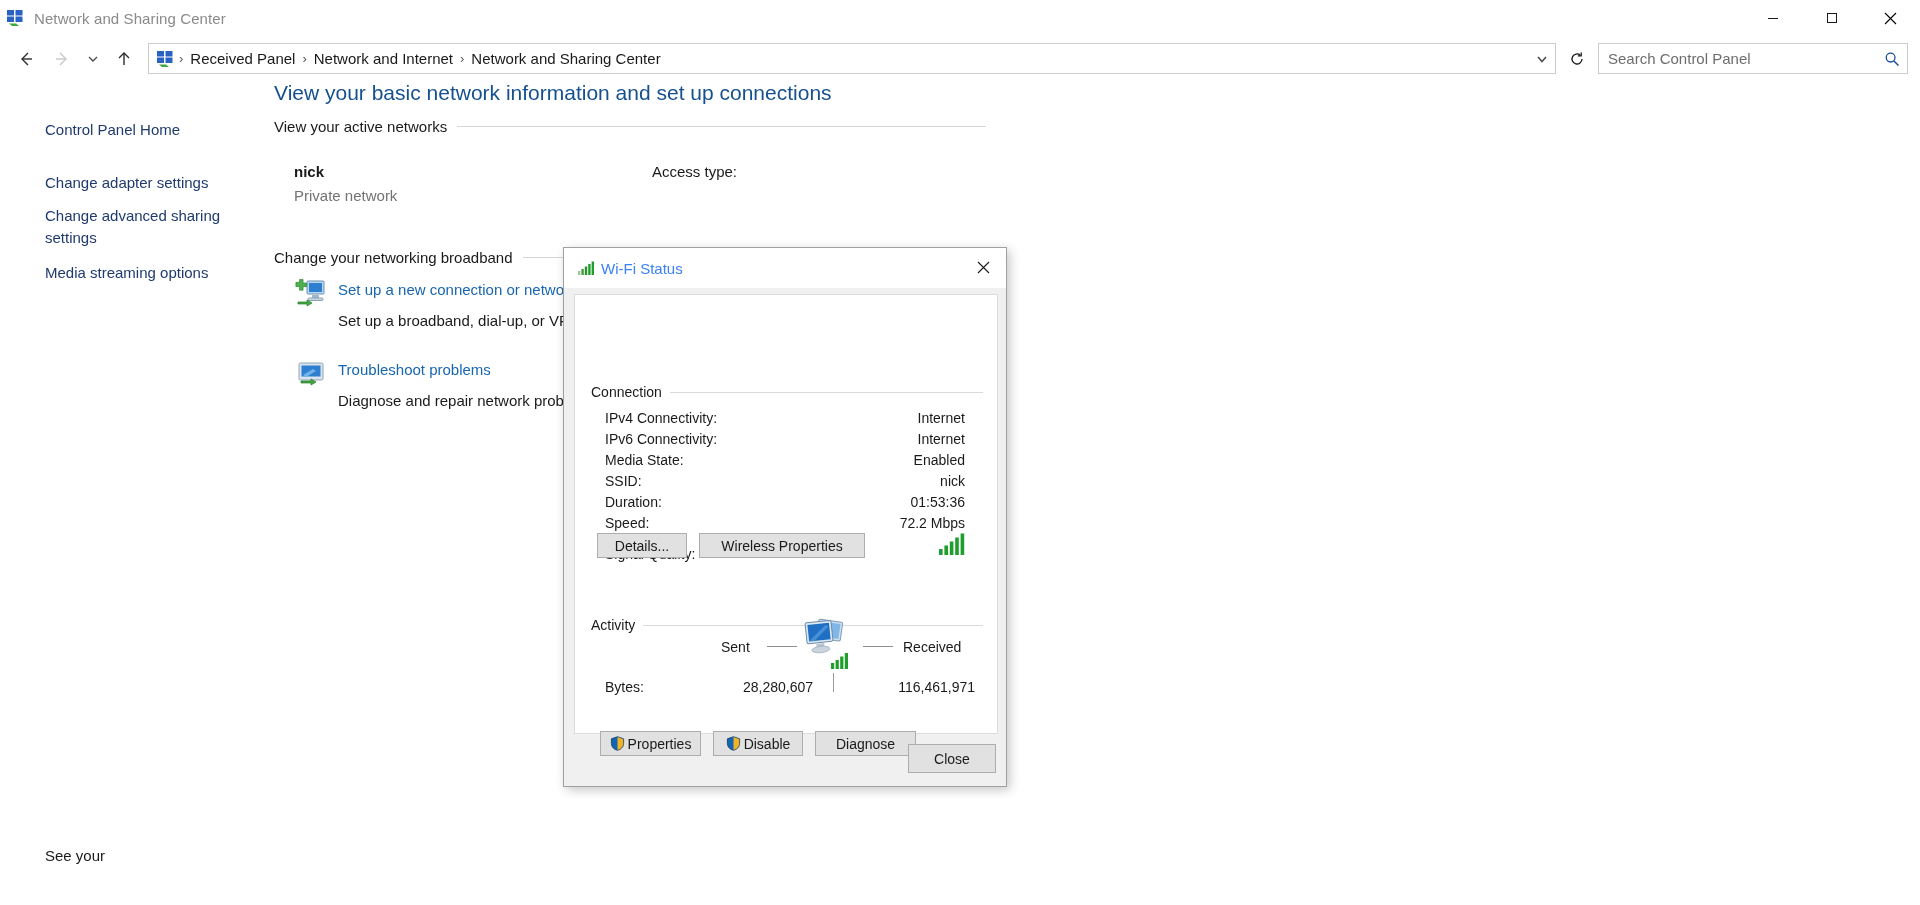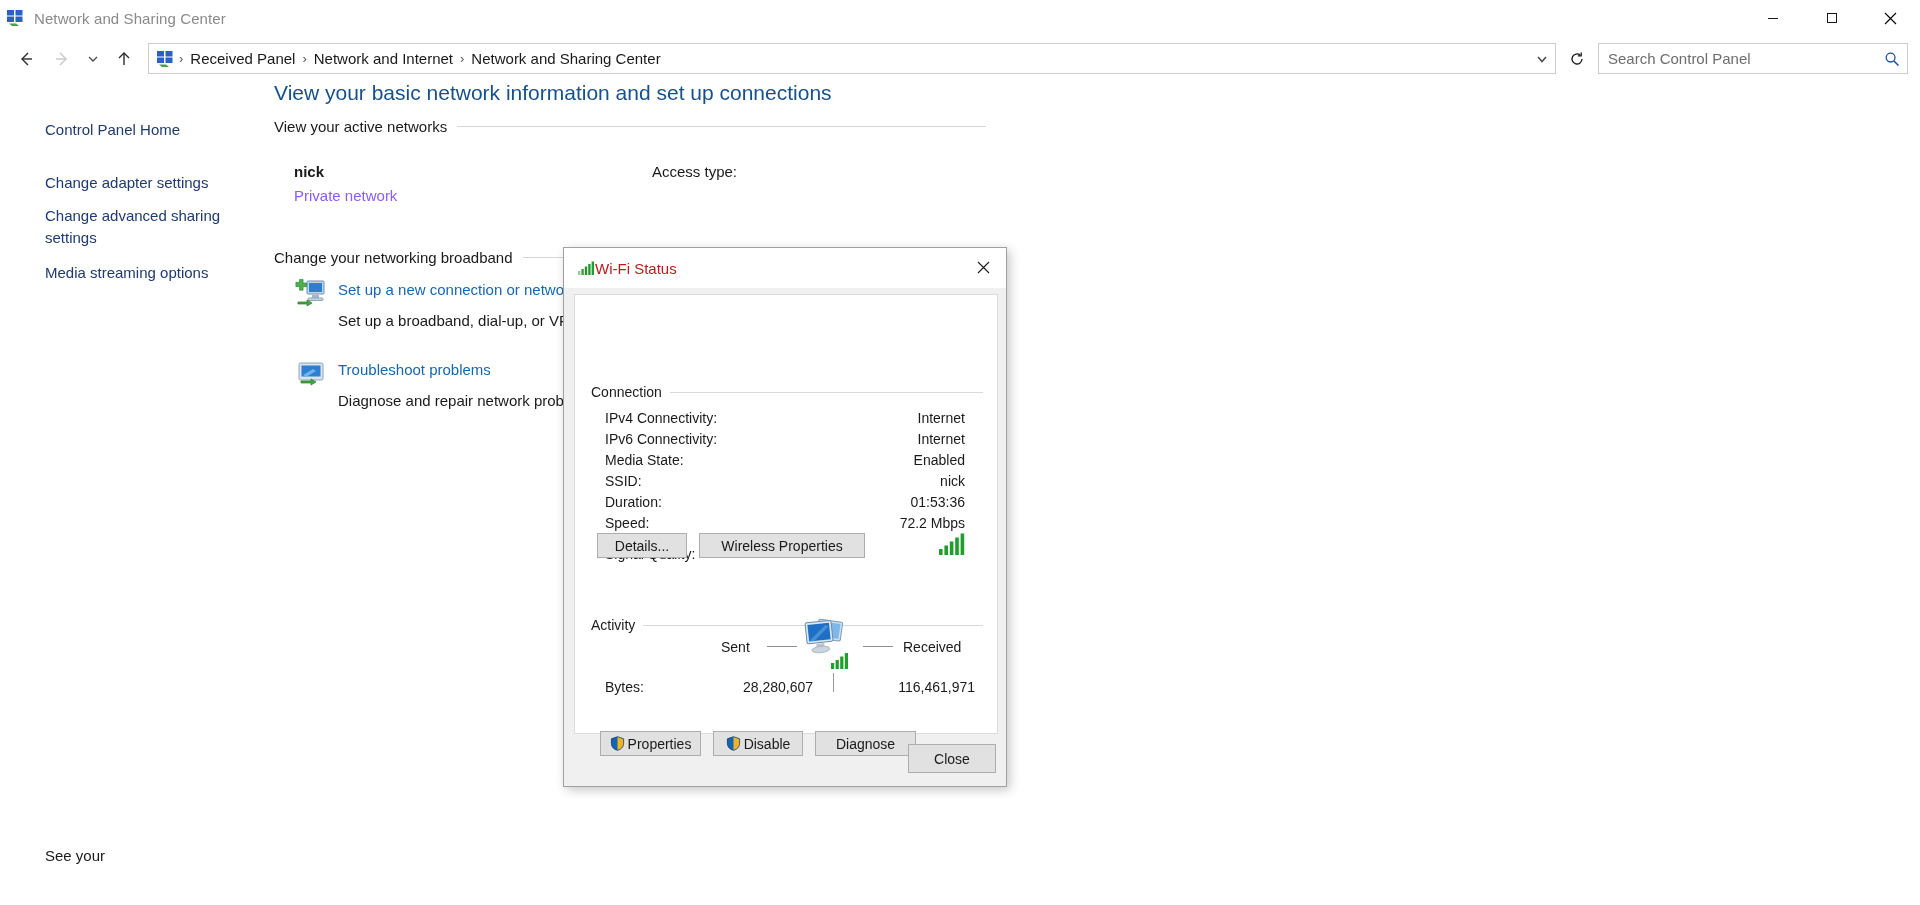--- a/index.html
+++ b/index.html
@@ -97,21 +97,21 @@
   }
   .section-rule {
     position: absolute; height: 1px; background: #d6d6d6;
   }
   #sec-active { left: 2px; top: 37px; }
   #rule-active { left: 2px; top: 45px; width: 712px; }
   #sec-change { left: 2px; top: 168px; }
   #rule-change { left: 2px; top: 176px; width: 712px; }
 
   .net-name { position: absolute; left: 22px; top: 82px; font-size: 15px; font-weight: bold; color: #1a1a1a; }
-  .net-type { position: absolute; left: 22px; top: 106px; font-size: 15px; color: #8b5cf6; }
+  .net-type { position: absolute; left: 22px; top: 106px; font-size: 15px; color: #737373; }
   .net-access-label { position: absolute; left: 380px; top: 82px; font-size: 15px; color: #1a1a1a; }
   .task-icon { position: absolute; left: 22px; width: 34px; height: 34px; }
   .task-link {
     position: absolute; left: 66px; font-size: 15px; color: #1766b0; cursor: pointer; white-space: nowrap;
   }
   .task-desc { position: absolute; left: 66px; font-size: 15px; color: #1a1a1a; white-space: nowrap; }
 
   #task1-icon { top: 196px; }
   #task1-link { top: 200px; }
   #task1-desc { top: 231px; }
@@ -123,21 +123,21 @@
   .dialog {
     position: absolute; left: 563px; top: 166px; width: 444px; height: 540px;
     background: #f0f0f0; border: 1px solid #a0a0a0;
     box-shadow: 3px 3px 10px rgba(0,0,0,.22);
   }
   .dlg-title {
     position: absolute; left: 0; top: 0; width: 100%; height: 40px; background: #ffffff;
     display: flex; align-items: center;
   }
   .dlg-title-icon { margin-left: 14px; width: 16px; height: 14px; }
-  .dlg-title-text { margin-left: 1px; font-size: 15px; color: #b91c1c; }
+  .dlg-title-text { margin-left: 7px; font-size: 15px; color: #3b82f6; }
   .dlg-close {
     position: absolute; right: 0; top: 0; width: 45px; height: 38px;
     display: flex; align-items: center; justify-content: center; color: #1a1a1a;
   }
 
   .dlg-body {
     position: absolute; left: 10px; top: 46px; width: 424px; height: 440px;
     background: #ffffff; border: 1px solid #dcdcdc;
   }
   .tabstrip {

